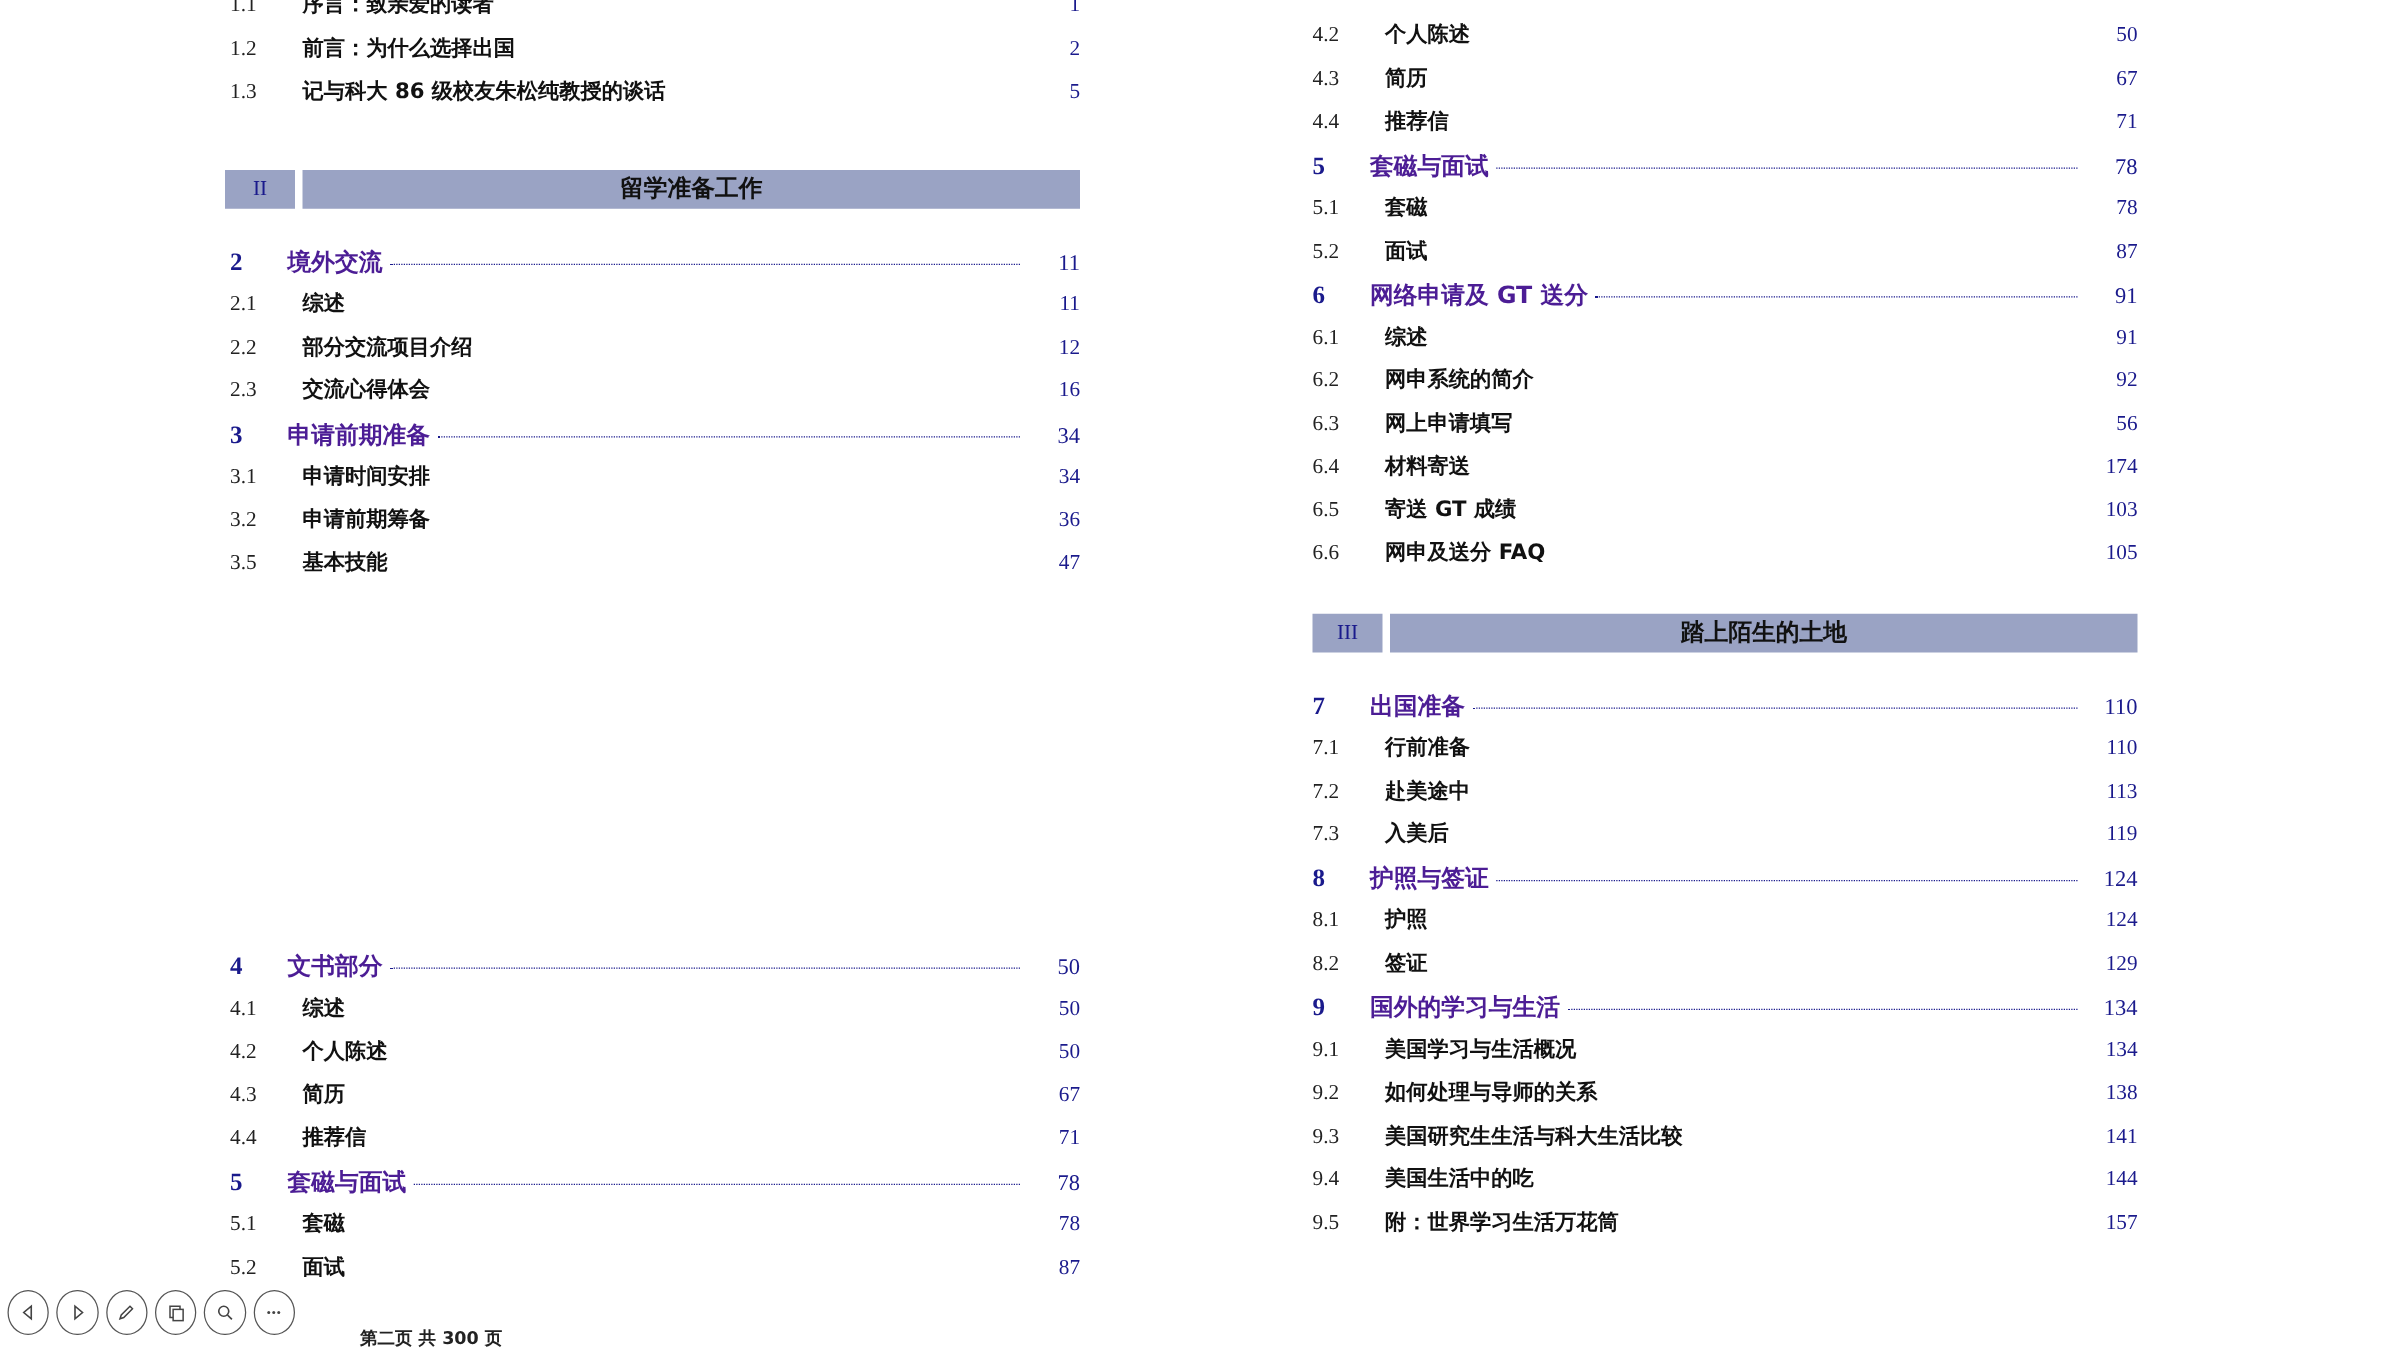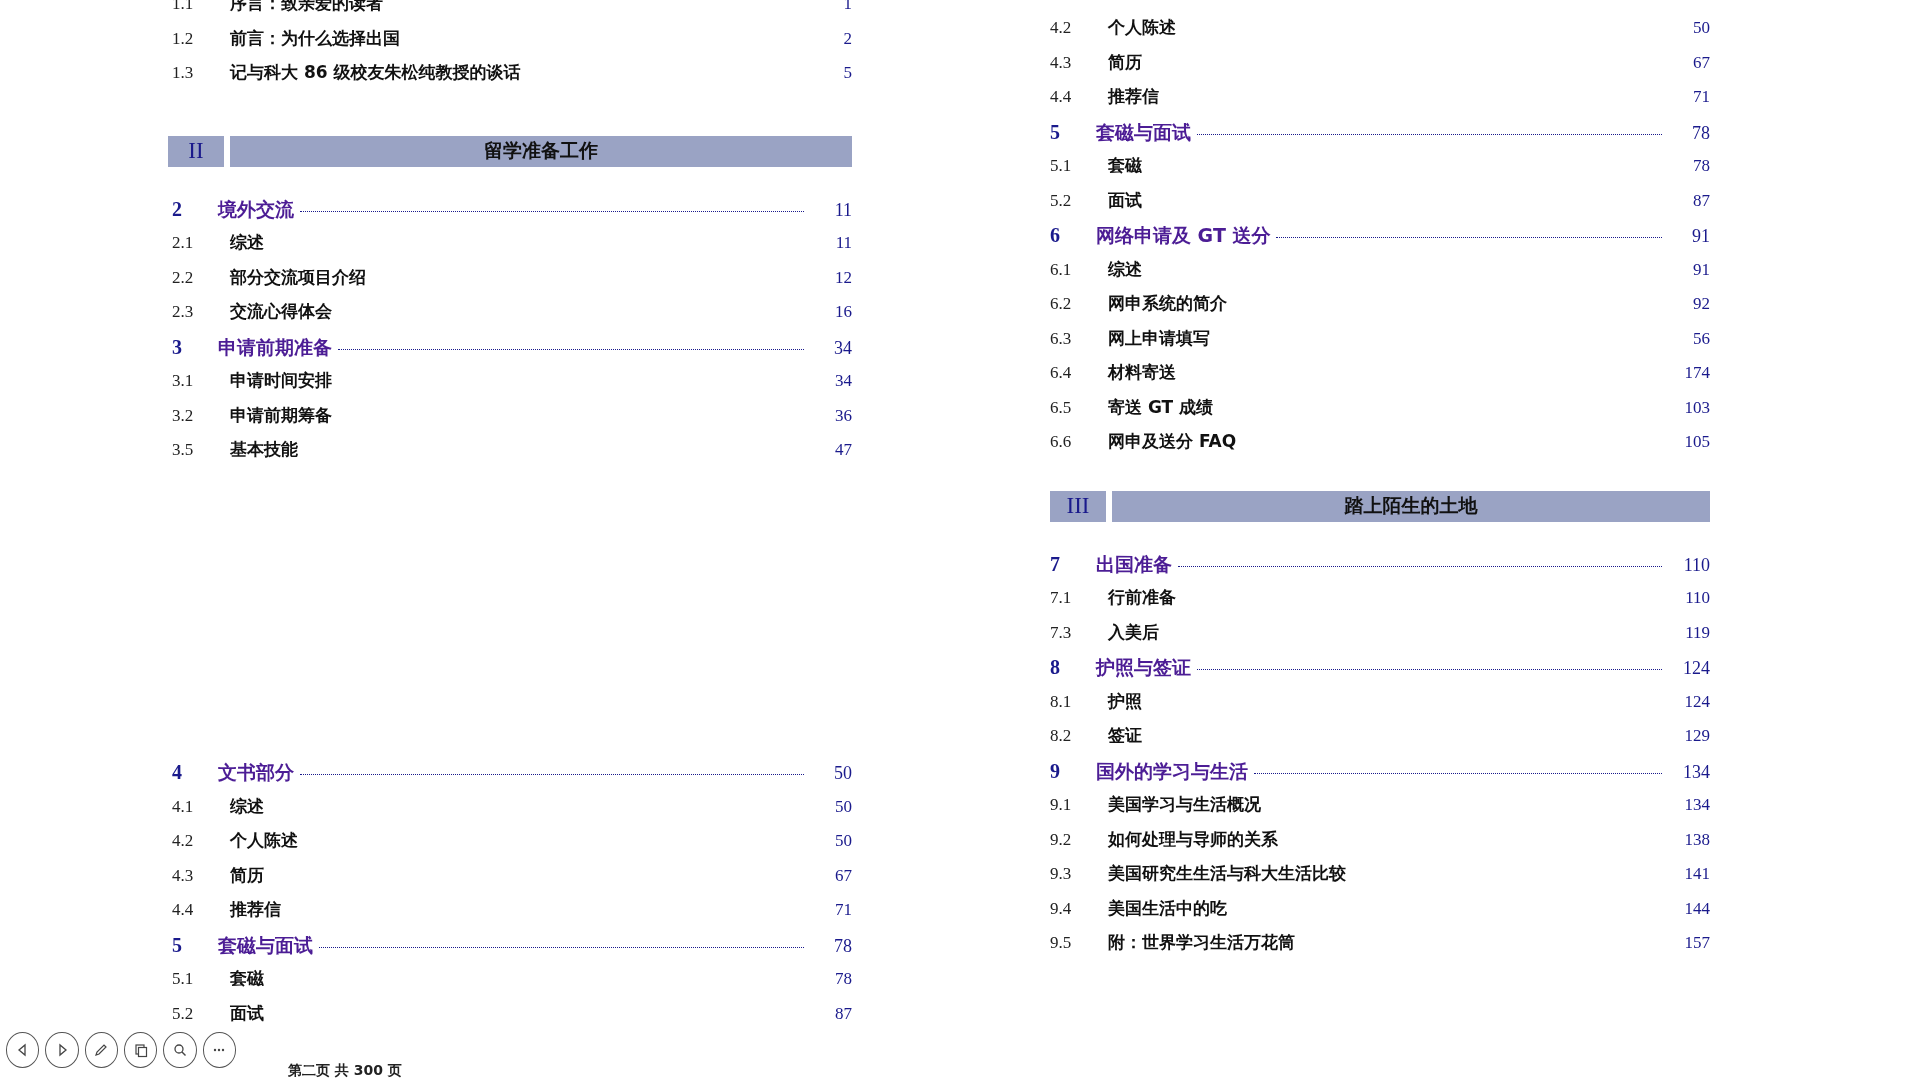--- a/index.html
+++ b/index.html
@@ -19,21 +19,21 @@
     background: #ffffff;
   }
 
   
   .page {
     position: absolute;
     background: #ffffff;
   }
 
   .page-left {
-    left: 2px;
+    left: 14px;
     top: 0px;
     width: 960px;
     height: 783px;
     padding-left: 10px;
   }
 
   .page-right {
     left: 960px;
     top: 0px;
     width: 960px;
@@ -140,21 +140,21 @@
     display: flex;
     align-items: center;
     height: 31px;
     margin: 10px 0 14px 0;
   }
   .part-banner .roman {
     width: 56px;
     height: 31px;
     background: #9aa3c4;
     color: #1a1a8c;
-    font-size: 23px;
+    font-size: 17px;
     display: flex;
     align-items: center;
     justify-content: center;
     font-family: "Liberation Serif", serif;
   }
   .part-banner .bar {
     flex: 1 1 auto;
     height: 31px;
     background: #9aa3c4;
     margin-left: 6px;
@@ -464,20 +464,26 @@
             <span class="dots"></span>
             <span class="pg">110</span>
           </div>
           <div class="row lvl2">
             <span class="num">7.1</span>
             <span class="title">行前准备</span>
             <span class="dots"></span>
             <span class="pg">110</span>
           </div>
           <div class="row lvl2">
+            <span class="num">7.2</span>
+            <span class="title">赴美途中</span>
+            <span class="dots"></span>
+            <span class="pg">113</span>
+          </div>
+          <div class="row lvl2">
             <span class="num">7.3</span>
             <span class="title">入美后</span>
             <span class="dots"></span>
             <span class="pg">119</span>
           </div>
           <div class="row lvl1">
             <span class="num">8</span>
             <span class="title">护照与签证</span>
             <span class="dots"></span>
             <span class="pg">124</span>

